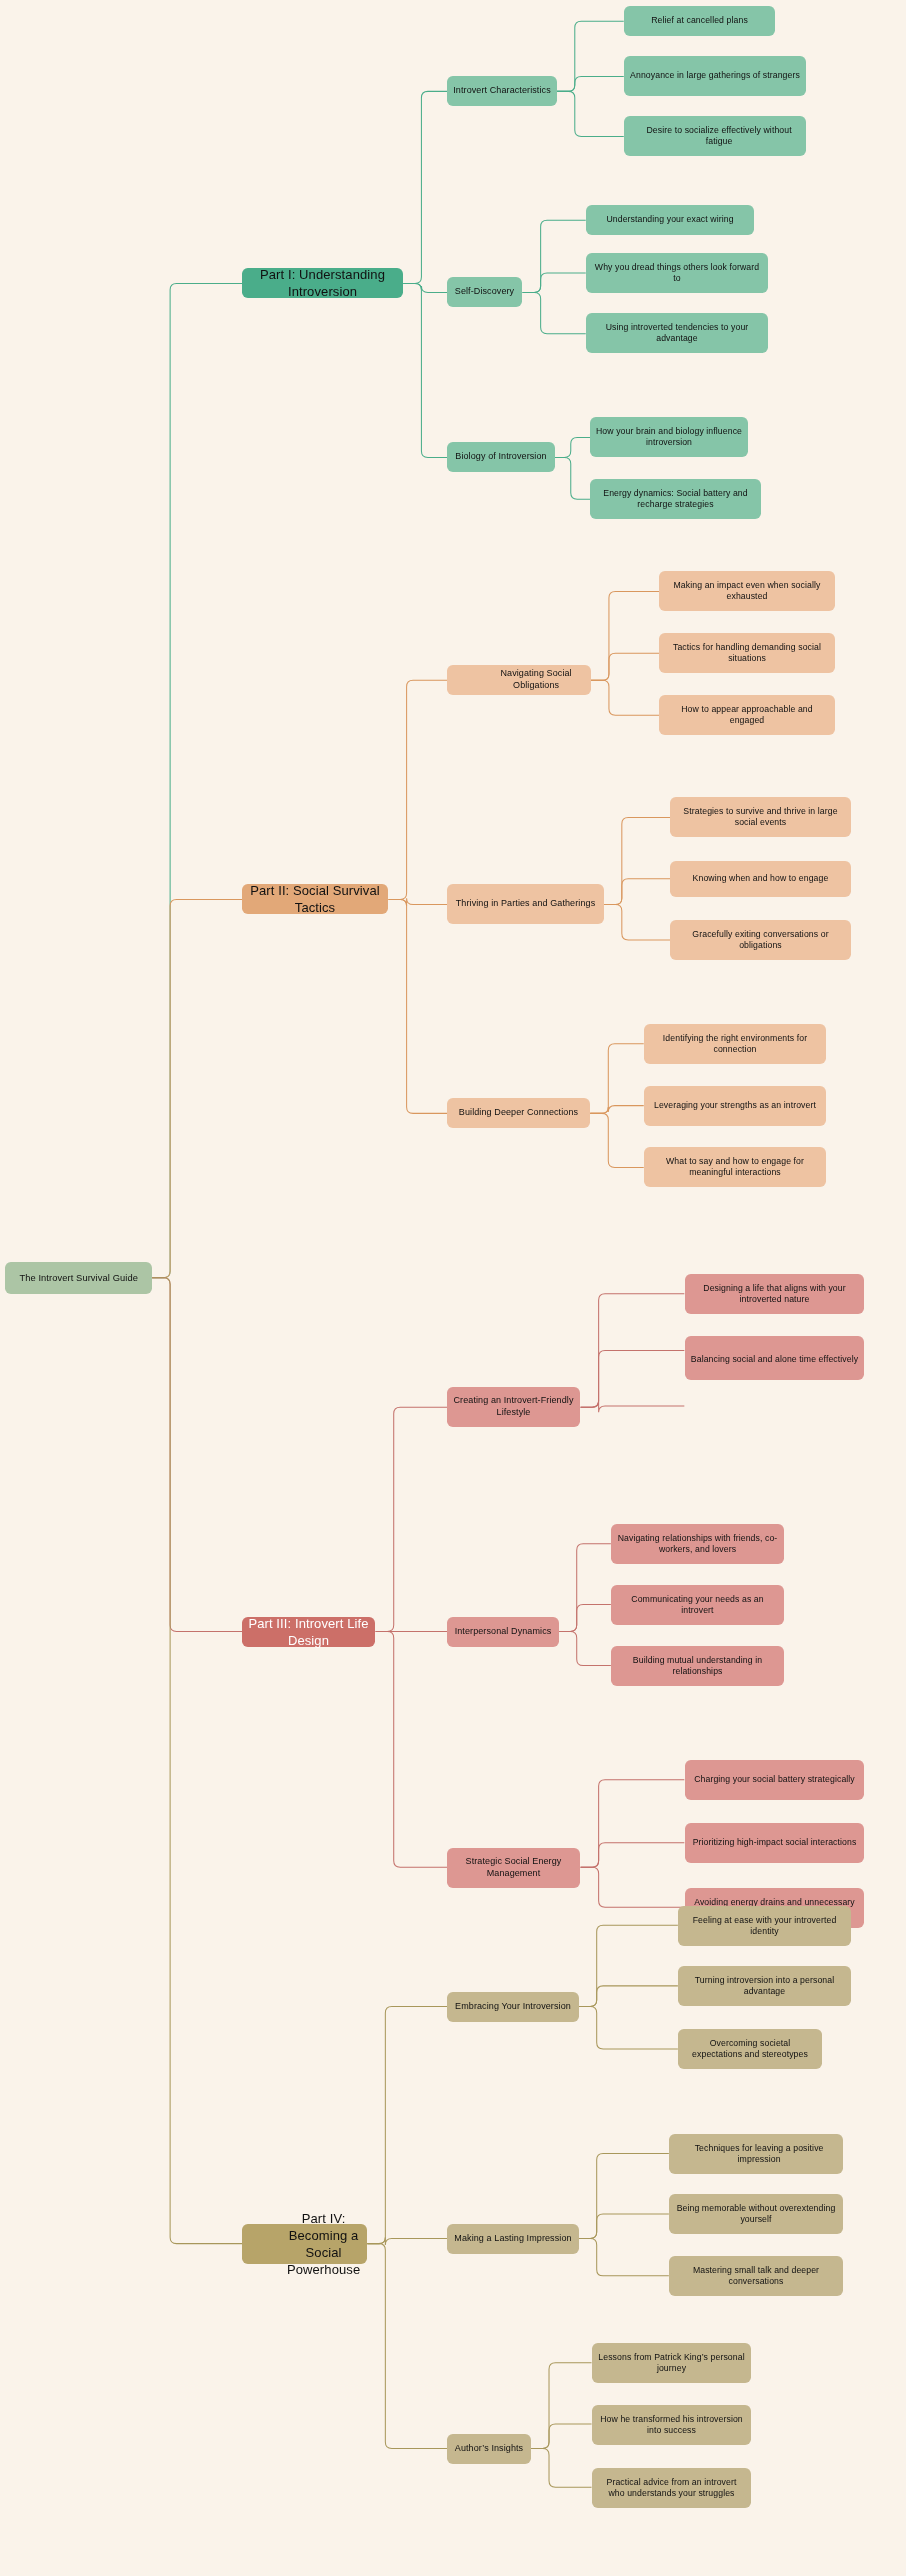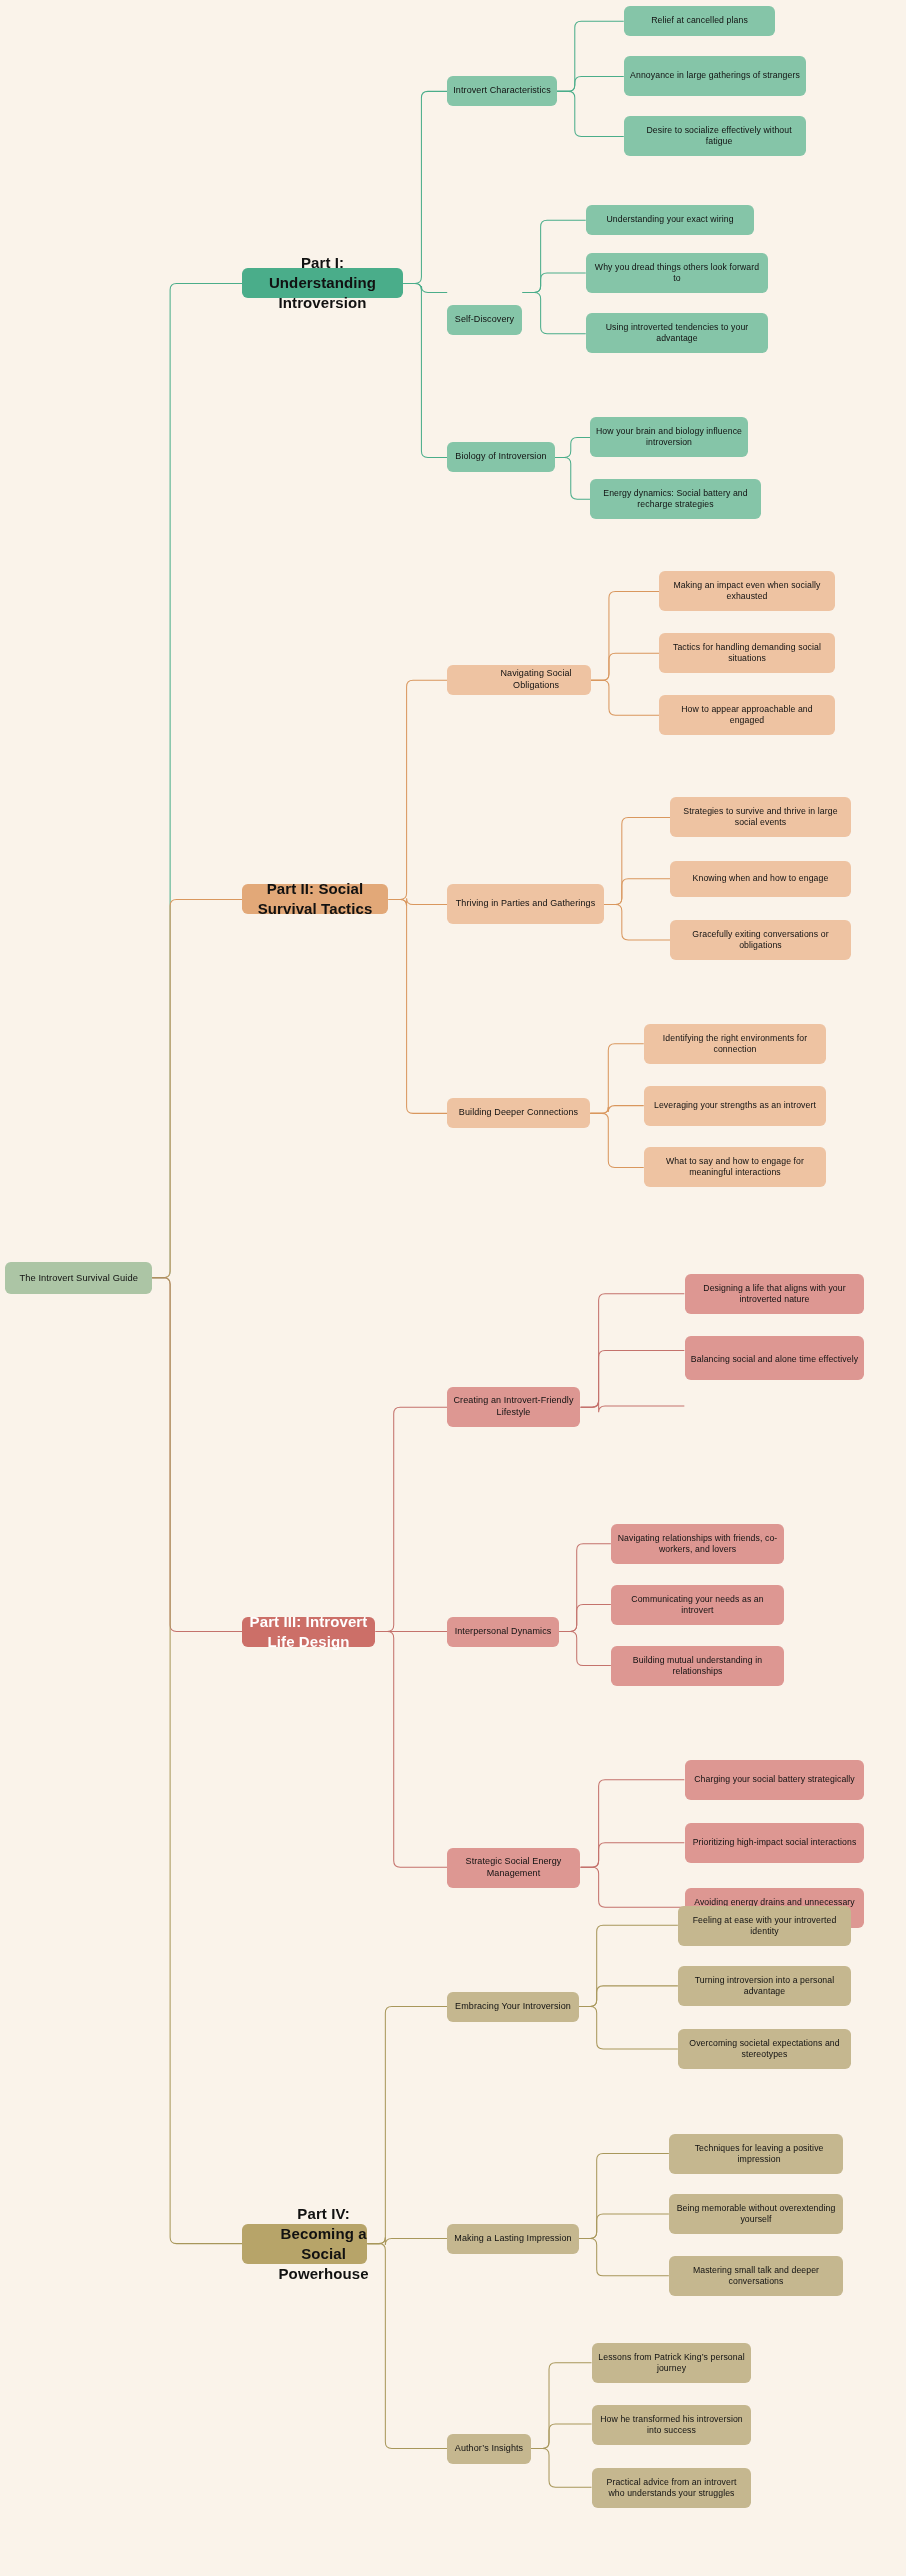--- a/index.html
+++ b/index.html
@@ -29,21 +29,21 @@
     justify-content: center;
     text-align: center;
     border-radius: 5.8px;
     color: #111111;
     line-height: 1.32;
     padding: 2.6px 5.8px;
     letter-spacing: 0.1px;
     z-index: 2;
   }
   .node-root   { font-size: 9.3px; }
-  .node-l1     { font-size: 15px; font-weight: bold; }
+  .node-l1     { font-size: 13px; }
   .node-l2     { font-size: 9px; }
   .node-l3     { font-size: 8.7px; }
   .white-text  { color: #ffffff; }
 </style>
 </head>
 <body>
 
 <div id="mindmap">
   <svg id="edges" viewBox="0 0 1406 3996" xmlns="http://www.w3.org/2000/svg">
       <path d="M 236 1982 L 254 1982 Q 264 1982 264 1972 L 264 449 Q 264 439 274 439 L 376 439" fill="none" stroke="#4aad8a" stroke-width="1.6"></path>
@@ -97,21 +97,21 @@
       <path d="M 824 3799 L 842 3799 Q 852 3799 852 3789 L 852 3676 Q 852 3666 862 3666 L 918 3666" fill="none" stroke="#a8975b" stroke-width="1.6"></path>
       <path d="M 824 3799 L 842 3799 Q 852 3799 852 3789 L 852 3771 Q 852 3761 862 3761 L 918 3761" fill="none" stroke="#a8975b" stroke-width="1.6"></path>
       <path d="M 824 3799 L 842 3799 Q 852 3799 852 3809 L 852 3849 Q 852 3859 862 3859 L 918 3859" fill="none" stroke="#a8975b" stroke-width="1.6"></path>
     </svg>
 <div class="node node-root" style="left: 5.2px; top: 1262px; width: 147px; height: 32px; background: rgb(172, 197, 165);">The Introvert Survival Guide</div>
     <div class="node node-l1" style="left: 242px; top: 268px; width: 161px; height: 30px; background: rgb(74, 173, 138);">Part I: Understanding Introversion</div>
     <div class="node node-l2" style="left: 447px; top: 76px; width: 110px; height: 30px; background: rgb(133, 197, 168);">Introvert Characteristics</div>
     <div class="node node-l3" style="left: 624px; top: 5.8px; width: 151px; height: 30px; background: rgb(133, 197, 168);">Relief at cancelled plans</div>
     <div class="node node-l3" style="left: 624px; top: 56px; width: 182px; height: 40px; background: rgb(133, 197, 168);">Annoyance in large gatherings of strangers</div>
     <div class="node node-l3" style="left: 624px; top: 116px; width: 182px; height: 40px; background: rgb(133, 197, 168); padding-left: 14px;">Desire to socialize effectively without fatigue</div>
-    <div class="node node-l2" style="left: 447px; top: 277px; width: 75px; height: 30px; background: rgb(133, 197, 168); margin-top: 28px;">Self-Discovery</div>
+    <div class="node node-l2" style="left: 447px; top: 277px; width: 75px; height: 30px; background: rgb(133, 197, 168);">Self-Discovery</div>
     <div class="node node-l3" style="left: 586px; top: 205px; width: 168px; height: 30px; background: rgb(133, 197, 168);">Understanding your exact wiring</div>
     <div class="node node-l3" style="left: 586px; top: 253px; width: 182px; height: 40px; background: rgb(133, 197, 168);">Why you dread things others look forward to</div>
     <div class="node node-l3" style="left: 586px; top: 313px; width: 182px; height: 40px; background: rgb(133, 197, 168);">Using introverted tendencies to your advantage</div>
     <div class="node node-l2" style="left: 447px; top: 442px; width: 108px; height: 30px; background: rgb(133, 197, 168);">Biology of Introversion</div>
     <div class="node node-l3" style="left: 590px; top: 417px; width: 158px; height: 40px; background: rgb(133, 197, 168);">How your brain and biology influence introversion</div>
     <div class="node node-l3" style="left: 590px; top: 479px; width: 171px; height: 40px; background: rgb(133, 197, 168);">Energy dynamics: Social battery and recharge strategies</div>
     <div class="node node-l1" style="left: 242px; top: 884px; width: 146px; height: 30px; background: rgb(226, 168, 120);">Part II: Social Survival Tactics</div>
     <div class="node node-l2" style="left: 447px; top: 665px; width: 144px; height: 30px; background: rgb(238, 195, 162); padding-left: 40px;">Navigating Social Obligations</div>
     <div class="node node-l3" style="left: 659px; top: 571px; width: 176px; height: 40px; background: rgb(238, 195, 162);">Making an impact even when socially exhausted</div>
     <div class="node node-l3" style="left: 659px; top: 633px; width: 176px; height: 40px; background: rgb(238, 195, 162);">Tactics for handling demanding social situations</div>
@@ -134,21 +134,21 @@
     <div class="node node-l3" style="left: 611px; top: 1585px; width: 173px; height: 40px; background: rgb(221, 151, 146);">Communicating your needs as an introvert</div>
     <div class="node node-l3" style="left: 611px; top: 1646px; width: 173px; height: 40px; background: rgb(221, 151, 146);">Building mutual understanding in relationships</div>
     <div class="node node-l2" style="left: 447px; top: 1848px; width: 133px; height: 40px; background: rgb(221, 151, 146);">Strategic Social Energy Management</div>
     <div class="node node-l3" style="left: 685px; top: 1760px; width: 179px; height: 40px; background: rgb(221, 151, 146);">Charging your social battery strategically</div>
     <div class="node node-l3" style="left: 685px; top: 1823px; width: 179px; height: 40px; background: rgb(221, 151, 146);">Prioritizing high-impact social interactions</div>
     <div class="node node-l3" style="left: 685px; top: 1888px; width: 179px; height: 40px; background: rgb(221, 151, 146);">Avoiding energy drains and unnecessary obligations</div>
     <div class="node node-l1" style="left: 242px; top: 2224px; width: 125px; height: 40px; background: rgb(183, 164, 105); padding-left: 44px;">Part IV: Becoming a Social Powerhouse</div>
     <div class="node node-l2" style="left: 447px; top: 1992px; width: 132px; height: 30px; background: rgb(197, 183, 143);">Embracing Your Introversion</div>
     <div class="node node-l3" style="left: 678px; top: 1906px; width: 173px; height: 40px; background: rgb(197, 183, 143);">Feeling at ease with your introverted identity</div>
     <div class="node node-l3" style="left: 678px; top: 1966px; width: 173px; height: 40px; background: rgb(197, 183, 143);">Turning introversion into a personal advantage</div>
-    <div class="node node-l3" style="left: 678px; top: 2029px; width: 173px; height: 40px; background: rgb(197, 183, 143);">Overcoming societal expectations and stereotypes</div>
+    <div class="node node-l3" style="left: 678px; top: 2029px; width: 144px; height: 40px; background: rgb(197, 183, 143);">Overcoming societal expectations and stereotypes</div>
     <div class="node node-l2" style="left: 447px; top: 2224px; width: 132px; height: 30px; background: rgb(197, 183, 143);">Making a Lasting Impression</div>
     <div class="node node-l3" style="left: 669px; top: 2134px; width: 174px; height: 40px; background: rgb(197, 183, 143); padding-left: 12px;">Techniques for leaving a positive impression</div>
     <div class="node node-l3" style="left: 669px; top: 2194px; width: 174px; height: 40px; background: rgb(197, 183, 143);">Being memorable without overextending yourself</div>
     <div class="node node-l3" style="left: 669px; top: 2256px; width: 174px; height: 40px; background: rgb(197, 183, 143);">Mastering small talk and deeper conversations</div>
     <div class="node node-l2" style="left: 447px; top: 2434px; width: 84px; height: 30px; background: rgb(197, 183, 143);">Author’s Insights</div>
     <div class="node node-l3" style="left: 592px; top: 2343px; width: 159px; height: 40px; background: rgb(197, 183, 143);">Lessons from Patrick King’s personal journey</div>
     <div class="node node-l3" style="left: 592px; top: 2405px; width: 159px; height: 40px; background: rgb(197, 183, 143);">How he transformed his introversion into success</div>
     <div class="node node-l3" style="left: 592px; top: 2468px; width: 159px; height: 40px; background: rgb(197, 183, 143);">Practical advice from an introvert who understands your struggles</div>
   </div>
 

